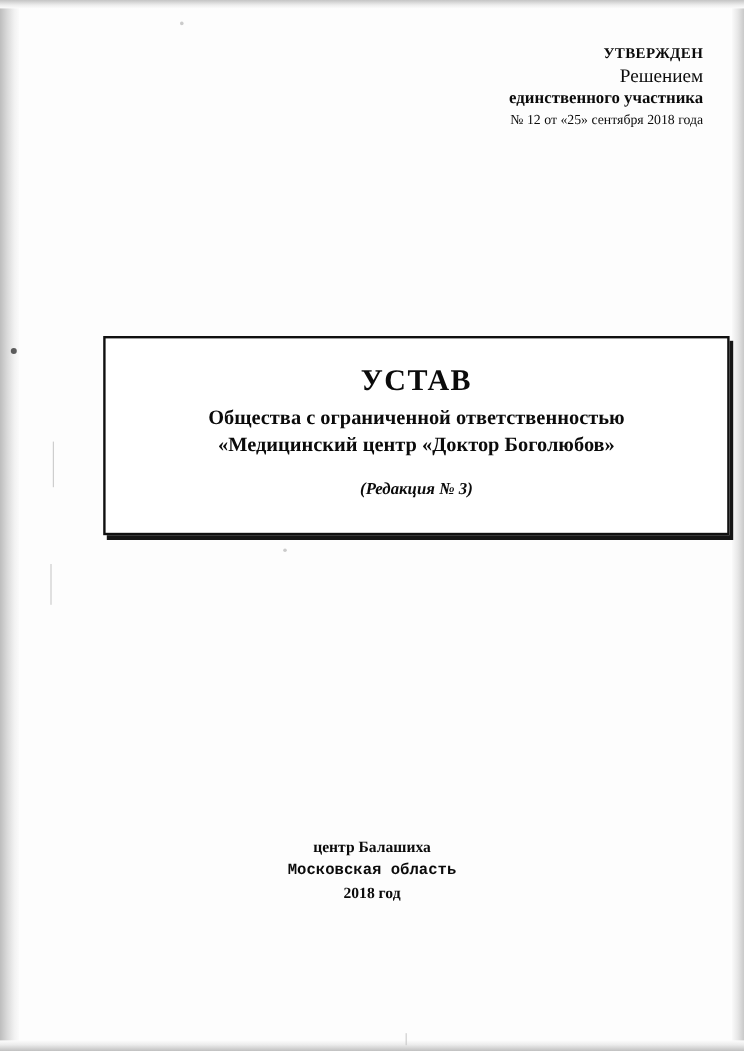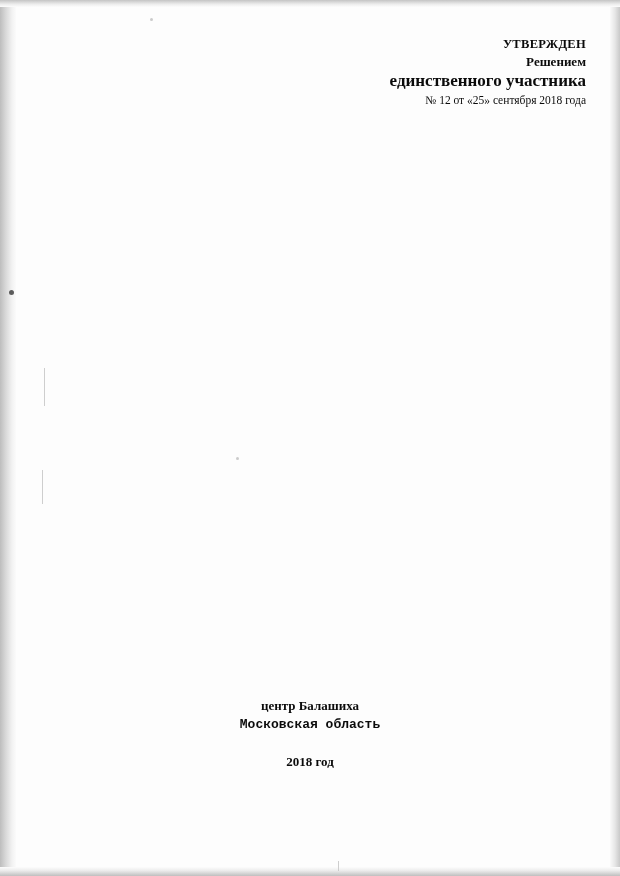--- a/index.html
+++ b/index.html
@@ -78,25 +78,25 @@
     width: 300px;
     text-align: right;
     line-height: 1.32;
   }
   .approval .l1 {
     font-size: 12.5px;
     font-weight: bold;
     letter-spacing: 0.3px;
   }
   .approval .l2 {
-    font-size: 13px;
-    font-weight: bold;
+    font-size: 16px;
+    font-weight: normal;
   }
   .approval .l3 {
-    font-size: 17px;
+    font-size: 14px;
     font-weight: bold;
   }
   .approval .l4 {
     font-size: 11.5px;
     font-weight: normal;
     margin-top: 1px;
   }
 
   
   .title-box {
@@ -153,21 +153,20 @@
     font-weight: bold;
   }
   .footer .region {
     font-size: 13px;
     font-weight: bold;
     font-family: Liberation Mono, monospace;
   }
   .footer .year {
     font-size: 13px;
     font-weight: bold;
-    margin-top: 18px;
   }
 </style>
 </head>
 <body>
 
 <div class="page">
 
   <div class="paper"></div>
   <div class="edge-left"></div>
   <div class="edge-right"></div>
@@ -181,20 +180,28 @@
   <div class="scratch" style="left:42px; top:470px; width:1px; height:34px;"></div>
   <div class="scratch" style="left:338px; top:861px; width:1px; height:10px;"></div>
 
   <div class="approval">
     <div class="l1">УТВЕРЖДЕН</div>
     <div class="l2">Решением</div>
     <div class="l3">единственного участника</div>
     <div class="l4">№ 12 от «25» сентября 2018 года</div>
   </div>
 
+  <div class="title-box">
+    <div class="title-inner">
+      <div class="doc-title">УСТАВ</div>
+      <div class="doc-sub1">Общества с ограниченной ответственностью</div>
+      <div class="doc-sub2">«Медицинский центр «Доктор Боголюбов»</div>
+      <div class="doc-edition">(Редакция № 3)</div>
+    </div>
+  </div>
 
   <div class="footer">
     <div class="city">центр Балашиха</div>
     <div class="region">Московская область</div>
     <div class="year">2018 год</div>
   </div>
 
 </div>
 
 </body></html>

